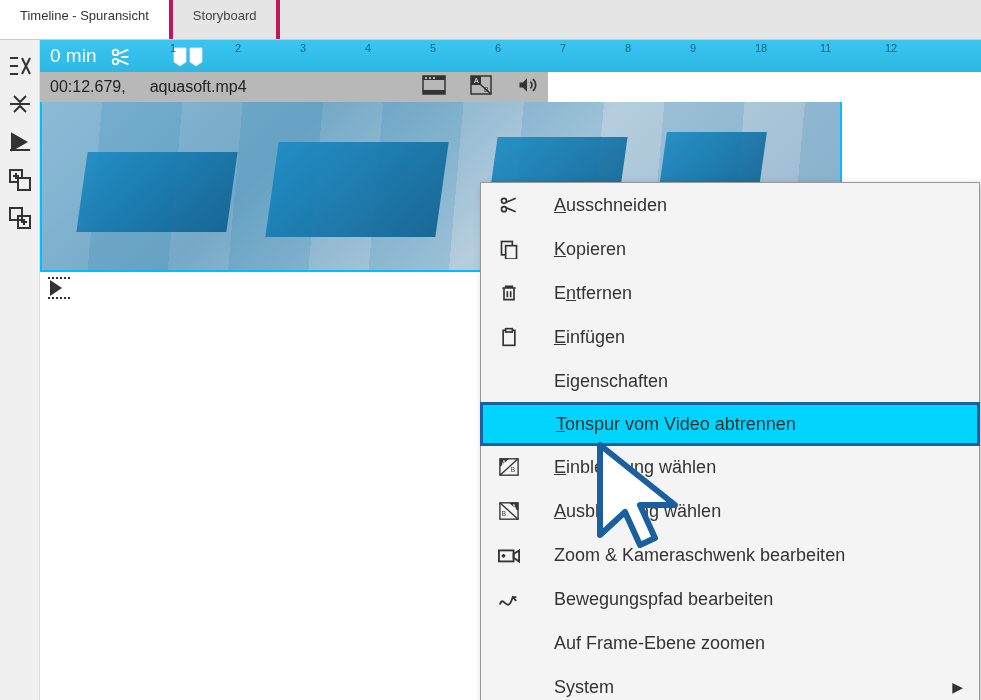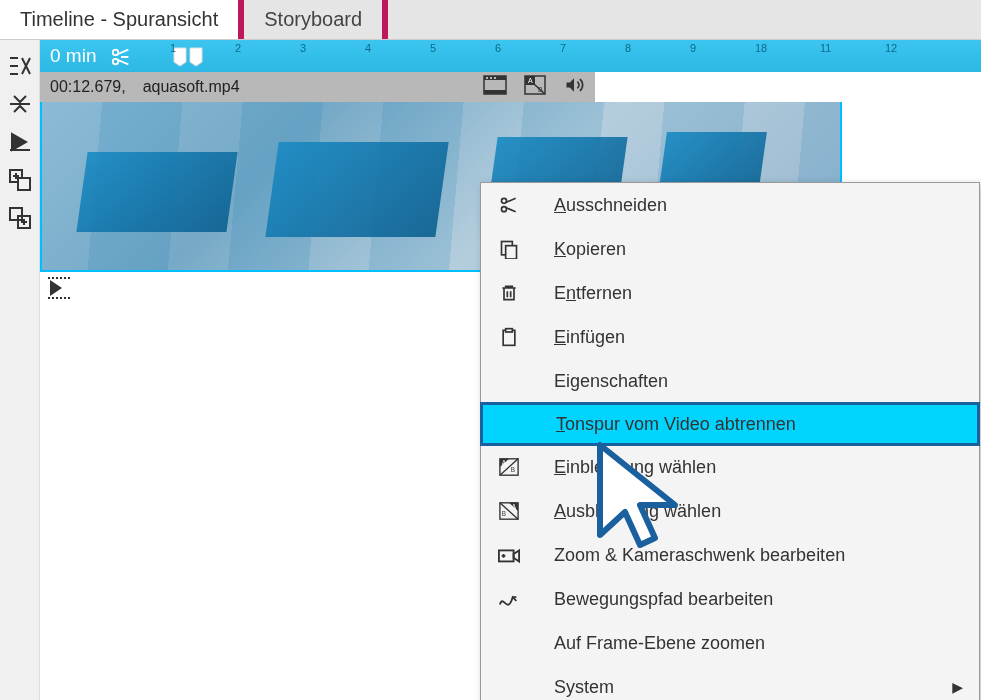--- a/index.html
+++ b/index.html
@@ -12,24 +12,24 @@
       overflow: hidden;
     }
     .top-tabs {
       display: flex;
       height: 40px;
       background: #e5e5e5;
       border-bottom: 1px solid #ccc;
     }
     .tab {
       padding: 8px 20px;
-      font-size: 20px;
+      font-size: 13px;
       color: #444;
       cursor: pointer;
-      border-right: 6px solid #be185d;
+      border-right: 4px solid #be185d;
     }
     .tab.active {
       background: #fff;
       color: #333;
     }
     .main-area {
       display: flex;
       height: calc(100% - 40px);
     }
     .left-toolbar {
@@ -88,24 +88,24 @@
       display: flex;
       gap: 40px;
       align-items: center;
     }
     .clip-header {
       height: 30px;
       background: #b8b8b8;
       display: flex;
       align-items: center;
       padding: 0 10px;
-      gap: 17px;
+      gap: 24px;
       font-size: 16px;
       color: #222;
-      width: 555px;
+      width: 508px;
     }
     .clip-body {
       width: 802px;
       height: 170px;
       border: 2px solid #00bfff;
       border-top: none;
       position: relative;
       background: linear-gradient(135deg, #7ab5d6 0%, #5a9cc0 30%, #b5d0e0 60%, #8ab0cc 100%);
       overflow: hidden;
     }

